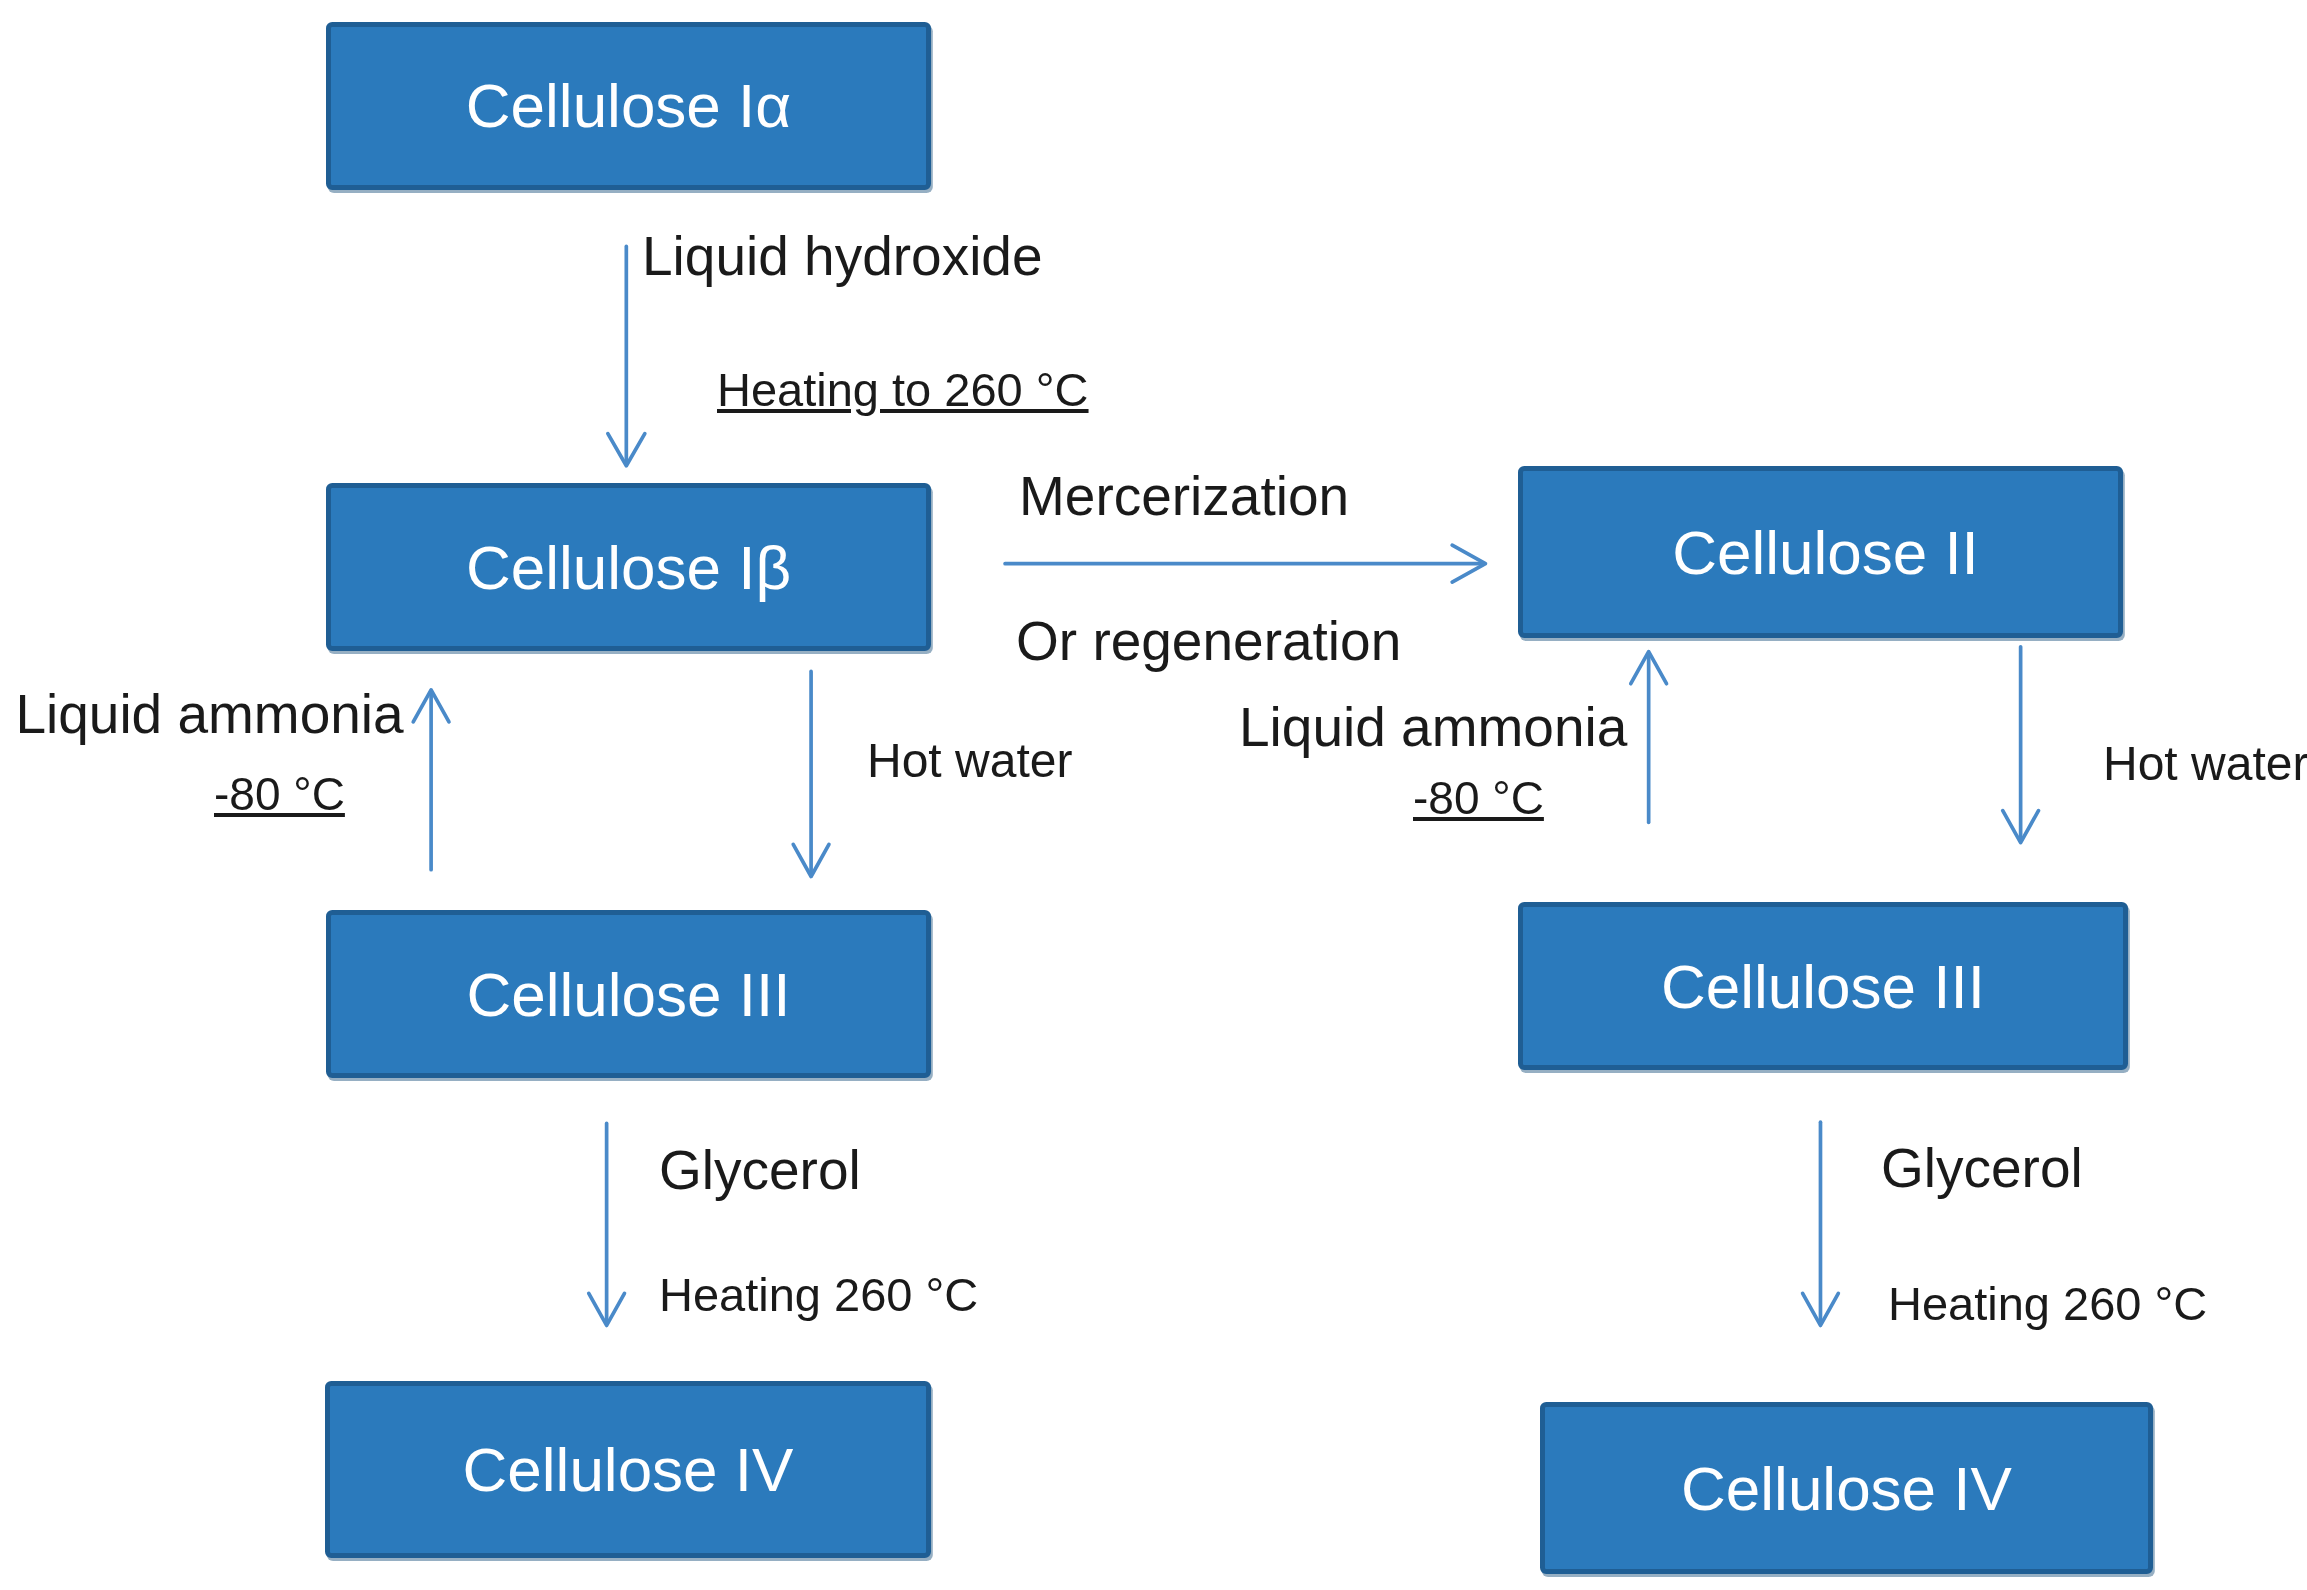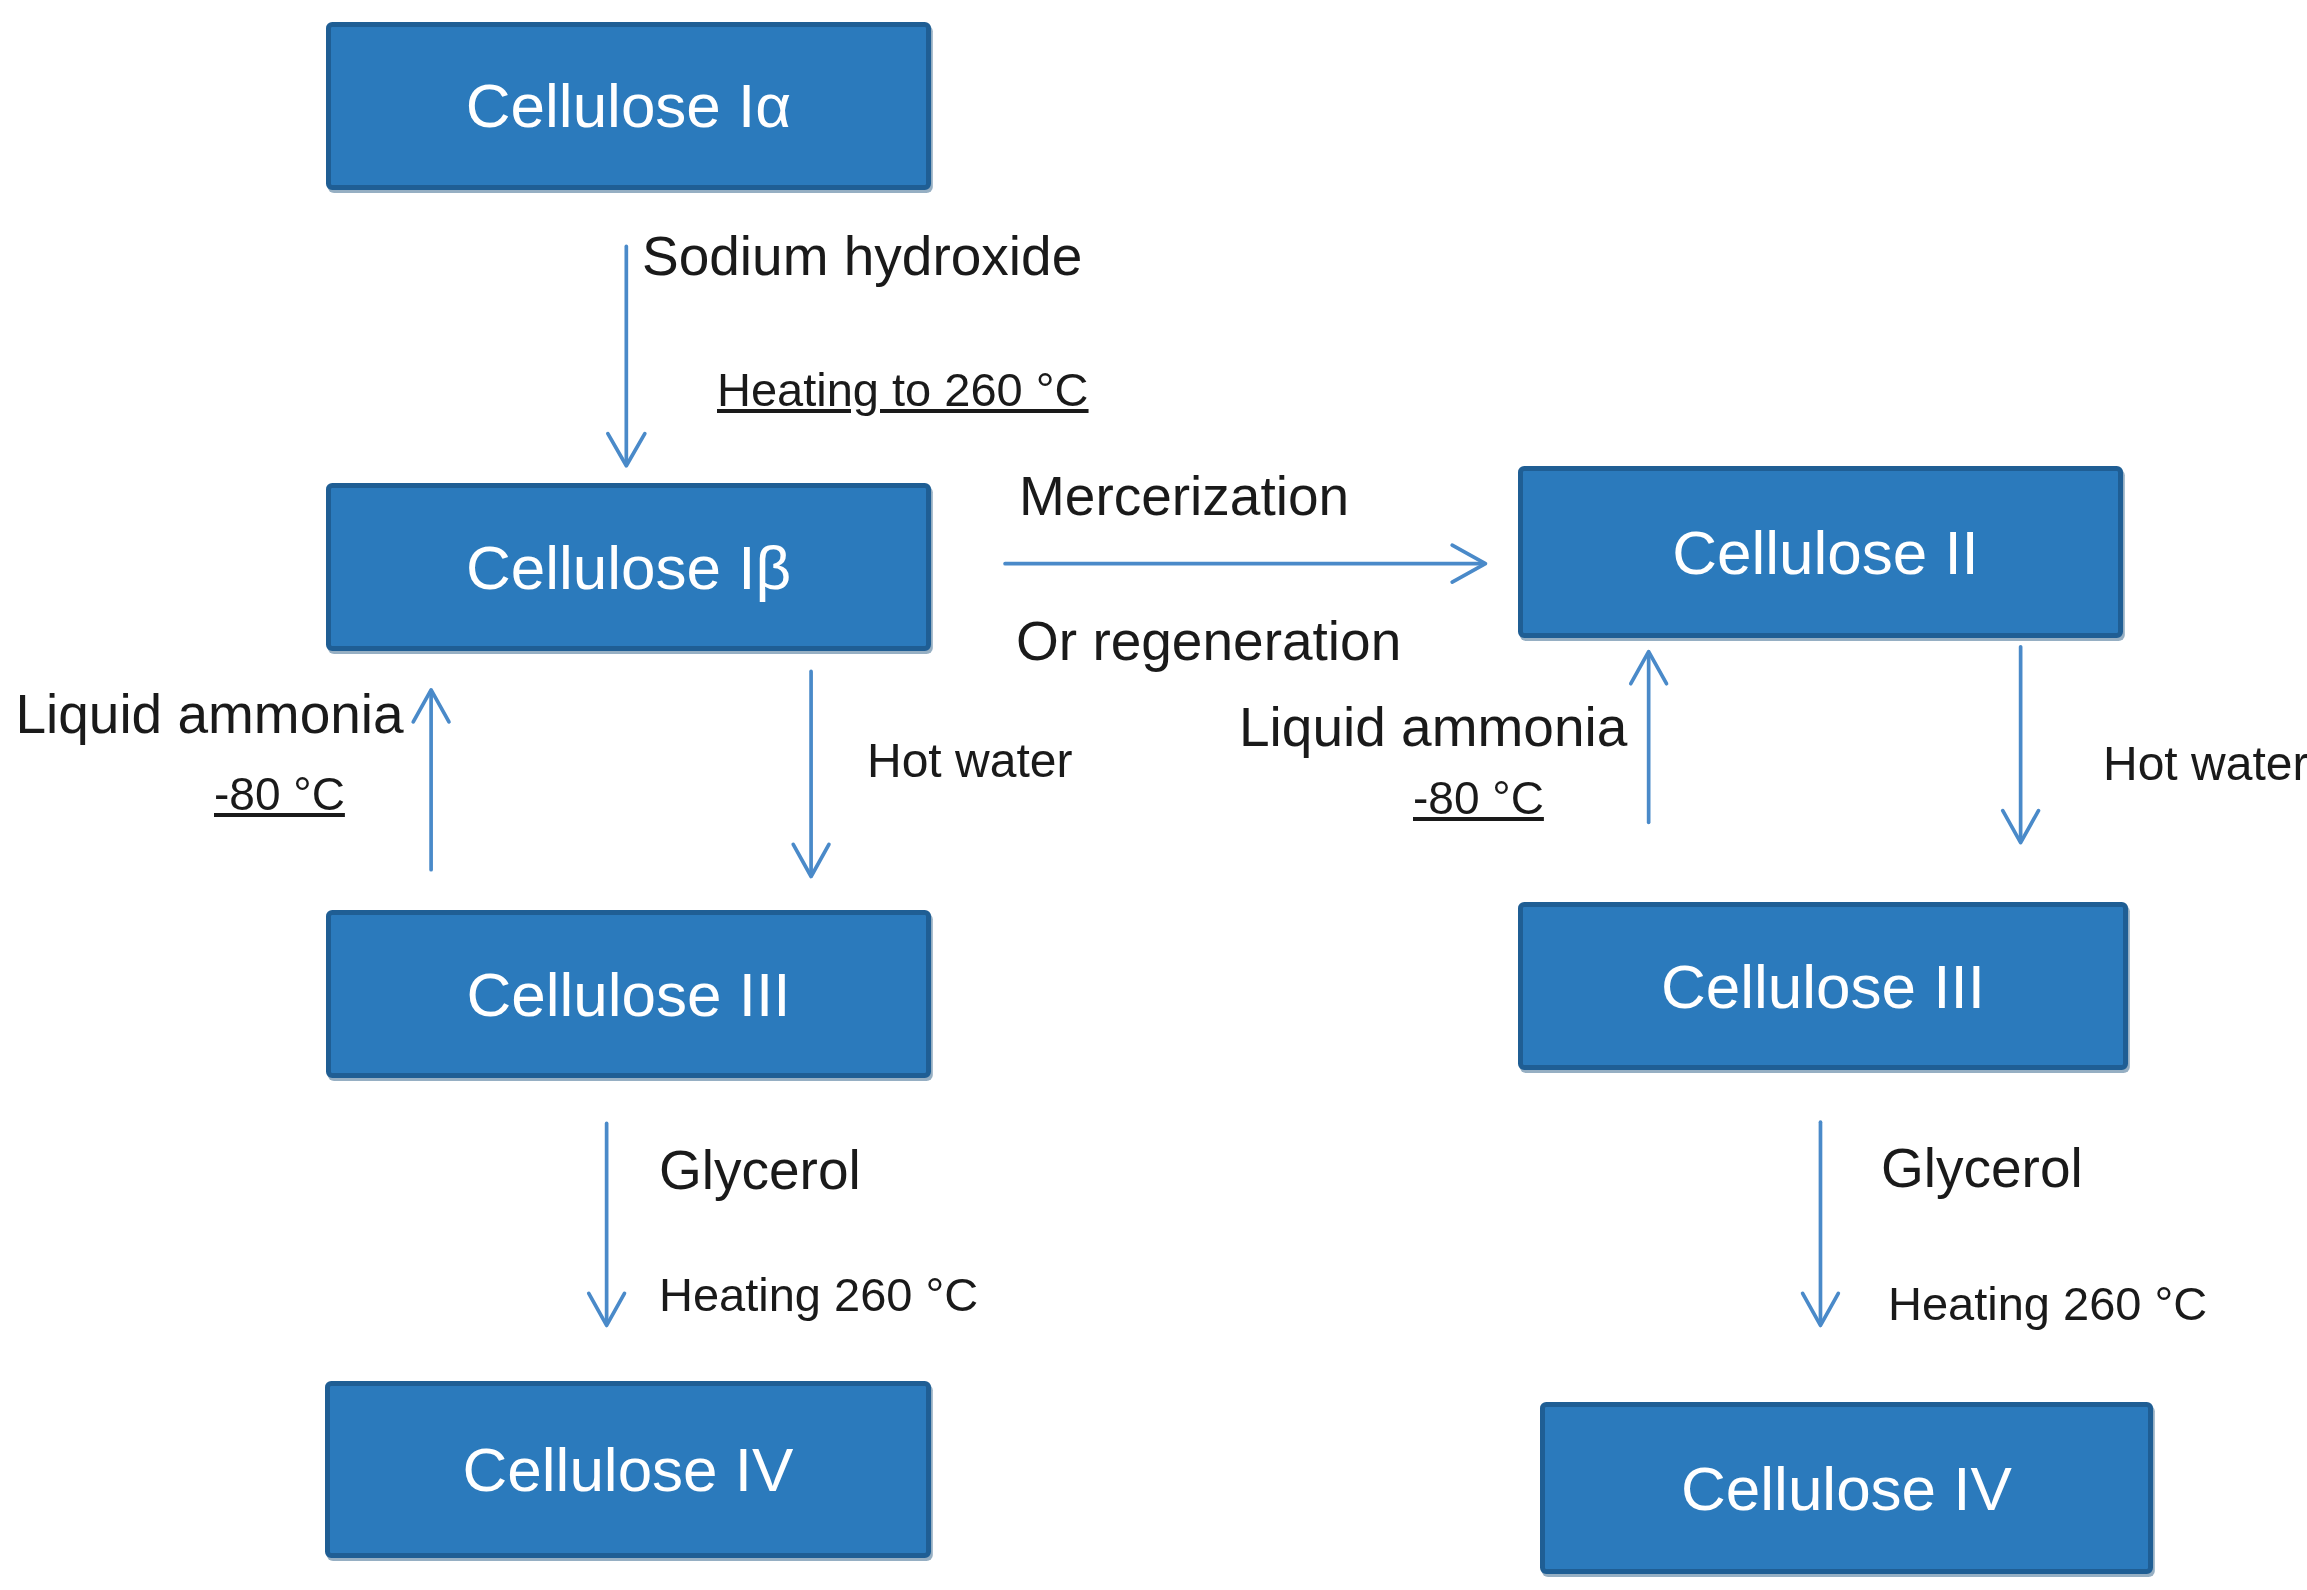--- a/index.html
+++ b/index.html
@@ -119,21 +119,21 @@
   </div>
 
   <div class="box" style="left:325px; top:1381px; width:606px; height:177px;">
     <span class="box-label">Cellulose IV</span>
   </div>
 
   <div class="box" style="left:1540px; top:1402px; width:613px; height:172px;">
     <span class="box-label">Cellulose IV</span>
   </div>
 
-  <div class="lbl big" style="left:642px; top:229px;">Sodium hydroxide</div>
+  <div class="lbl big" style="left:642px; top:229px;">Liquid hydroxide</div>
 
   <div class="lbl med" style="left:717px; top:366px;text-decoration:underline;">Heating to 260 °C</div>
 
   <div class="lbl big" style="left:1016px; top:614px;">Or regeneration</div>
 
   <div class="lbl big" style="left:1019px; top:469px;">Mercerization</div>
 
   <div class="lbl big" style="left:15.4px; top:687px;">Liquid ammonia</div>
 
   <div class="lbl huge" style="left:214px; top:771px;">-80 °C</div>

